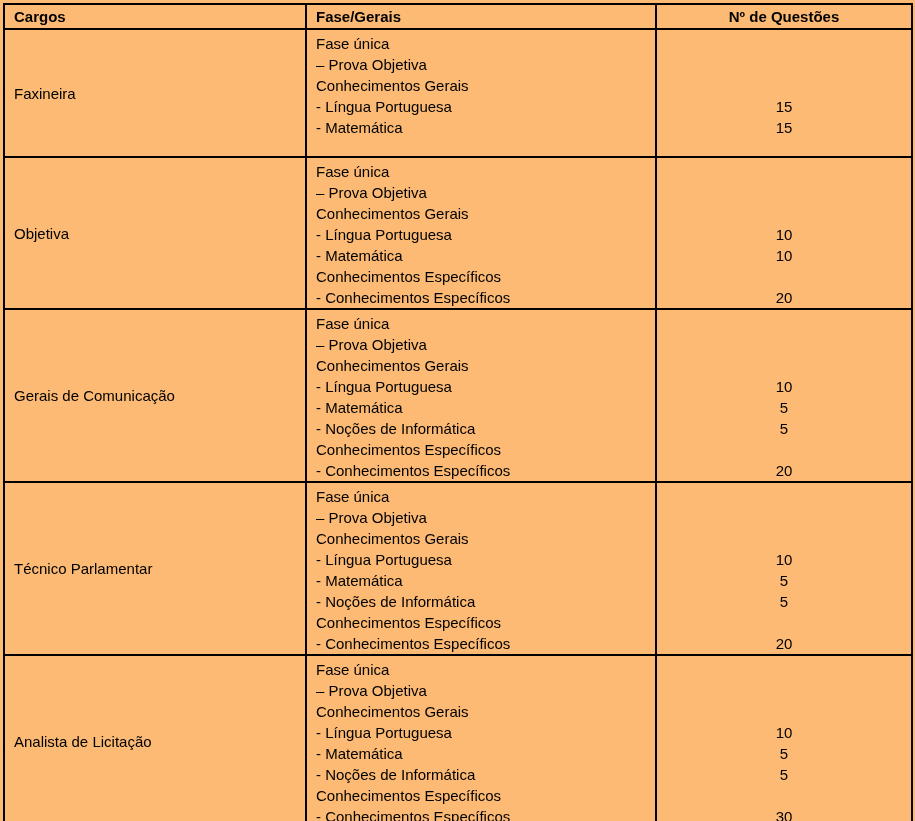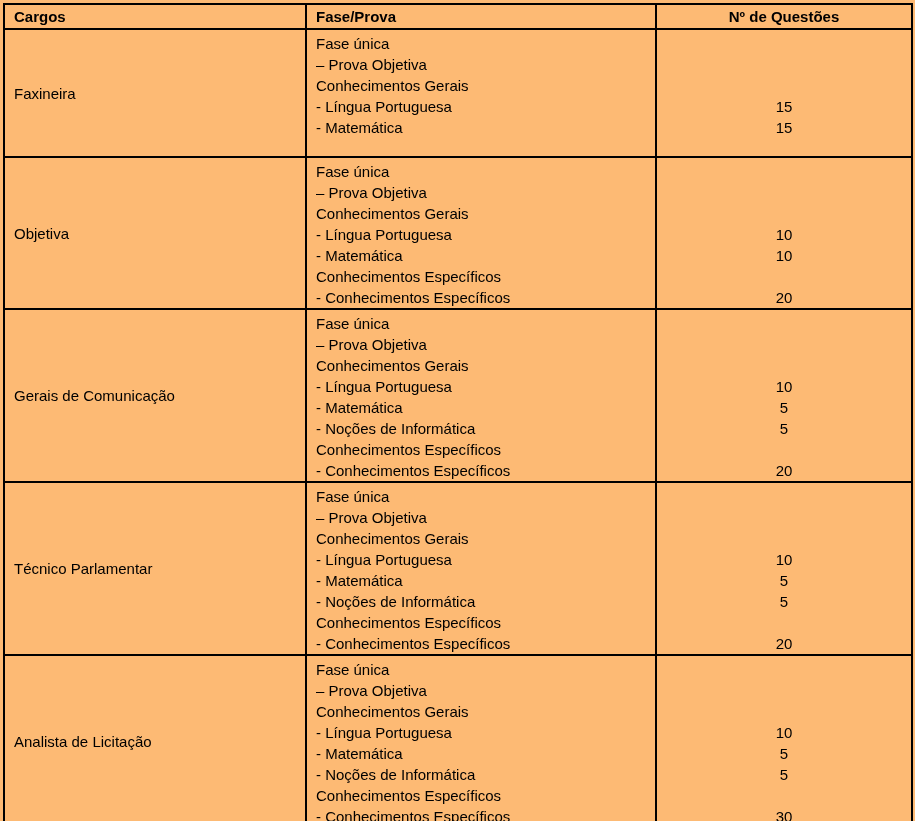--- a/index.html
+++ b/index.html
@@ -77,21 +77,21 @@
 <div class="page">
   <table class="exam-table">
     <colgroup>
       <col class="c1">
       <col class="c2">
       <col class="c3">
     </colgroup>
     <thead>
       <tr>
         <th>Cargos</th>
-        <th>Fase/Prova</th>
+        <th>Fase/Gerais</th>
         <th class="center">Nº de Questões</th>
       </tr>
     </thead>
     <tbody>
         <tr>
           <td class="cargo">Faxineira</td>
           <td class="fase">
             <div class="line bold">Fase única</div>
             <div class="line bold">– Prova Objetiva</div>
             <div class="line bold">Conhecimentos Gerais</div>

